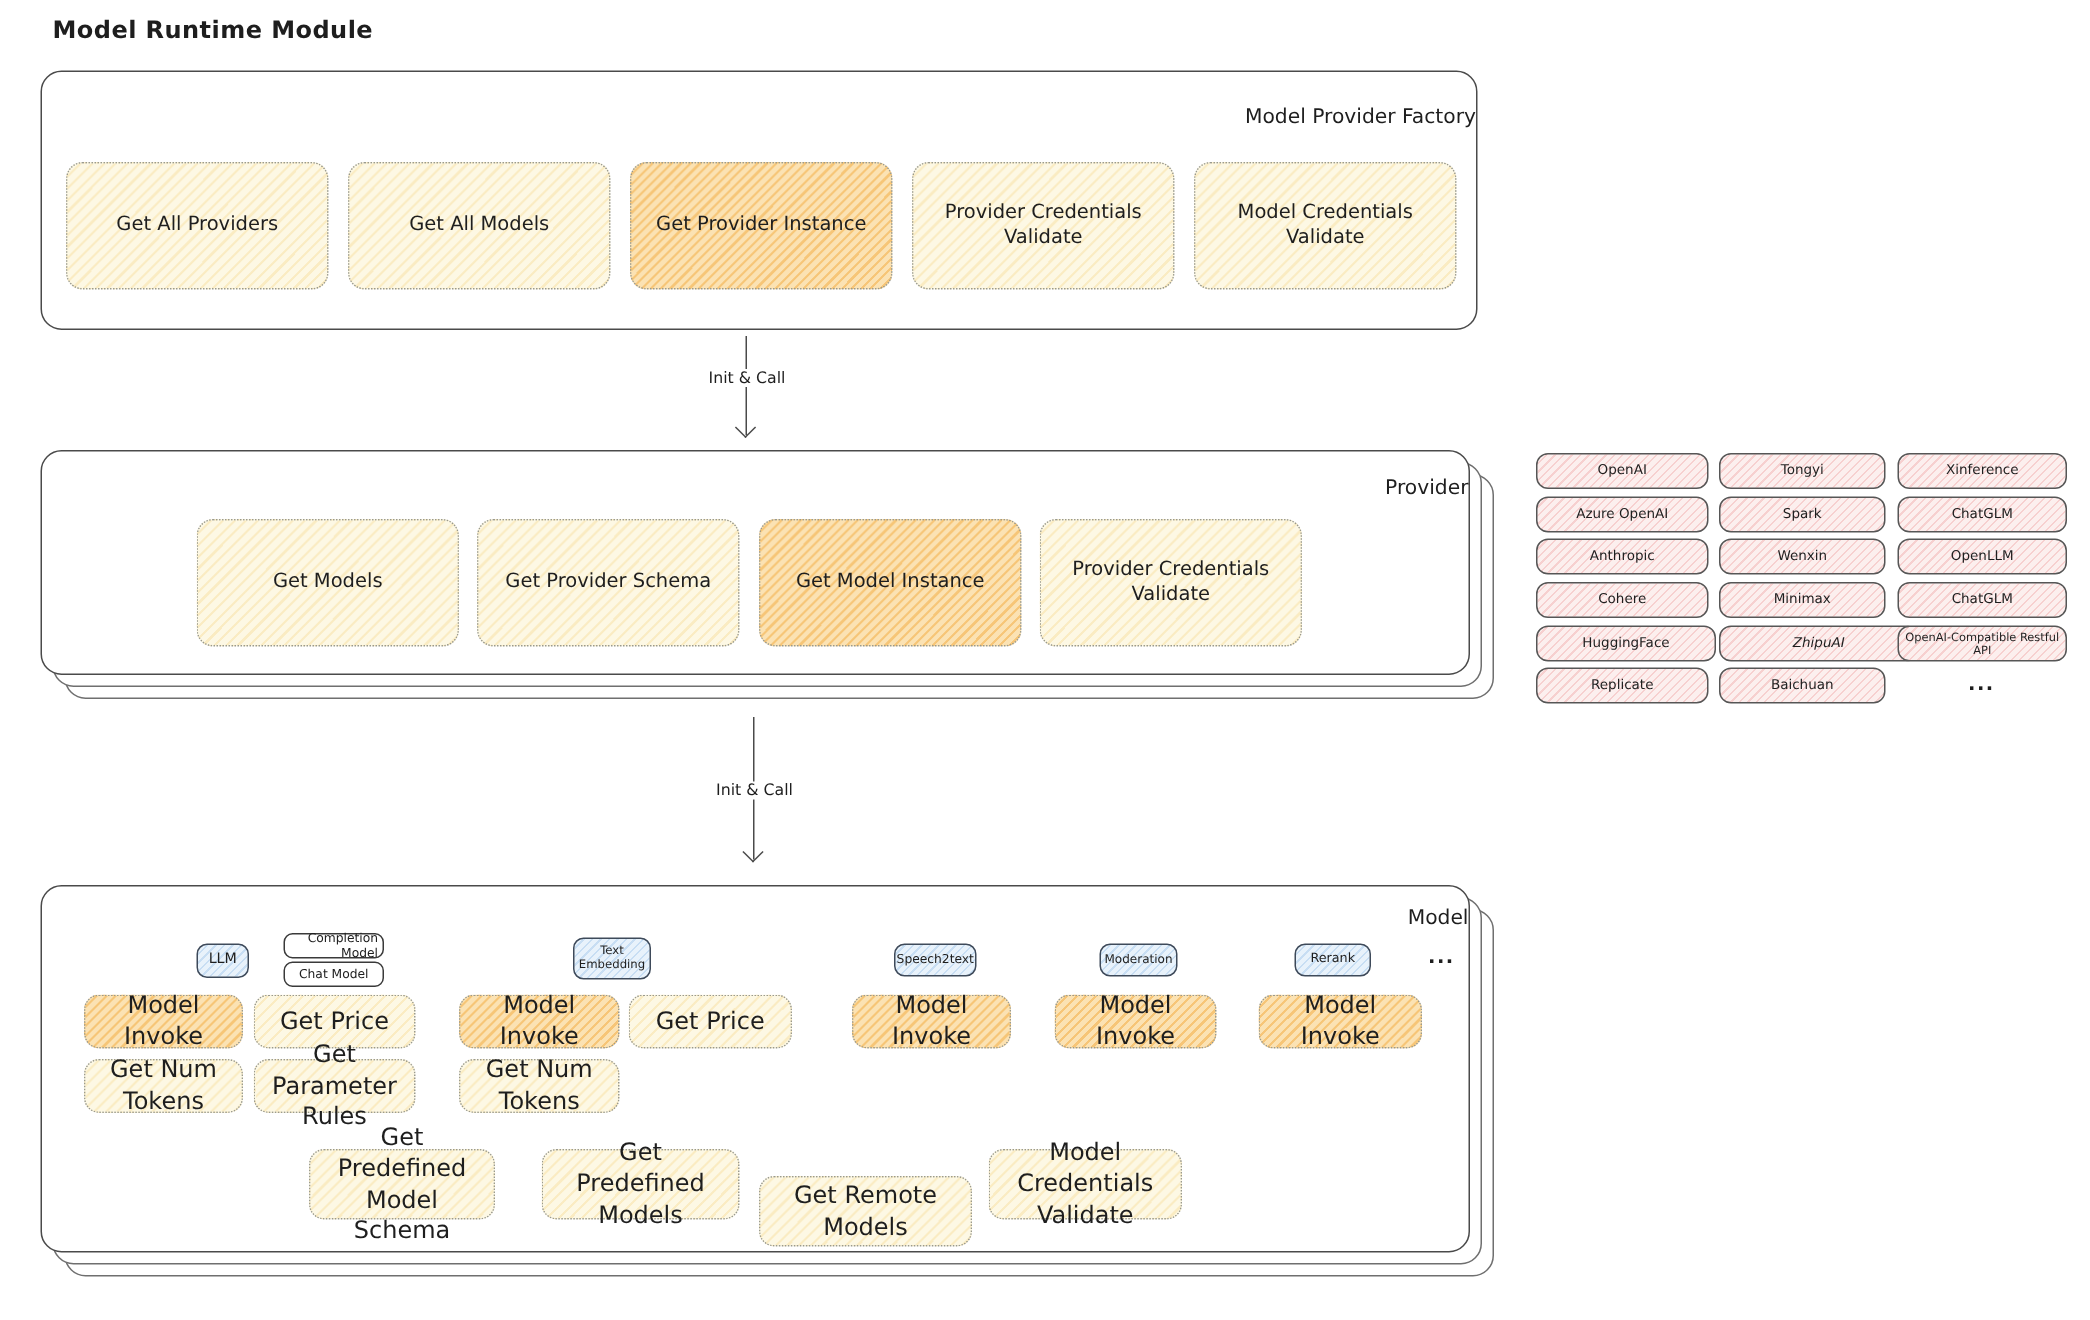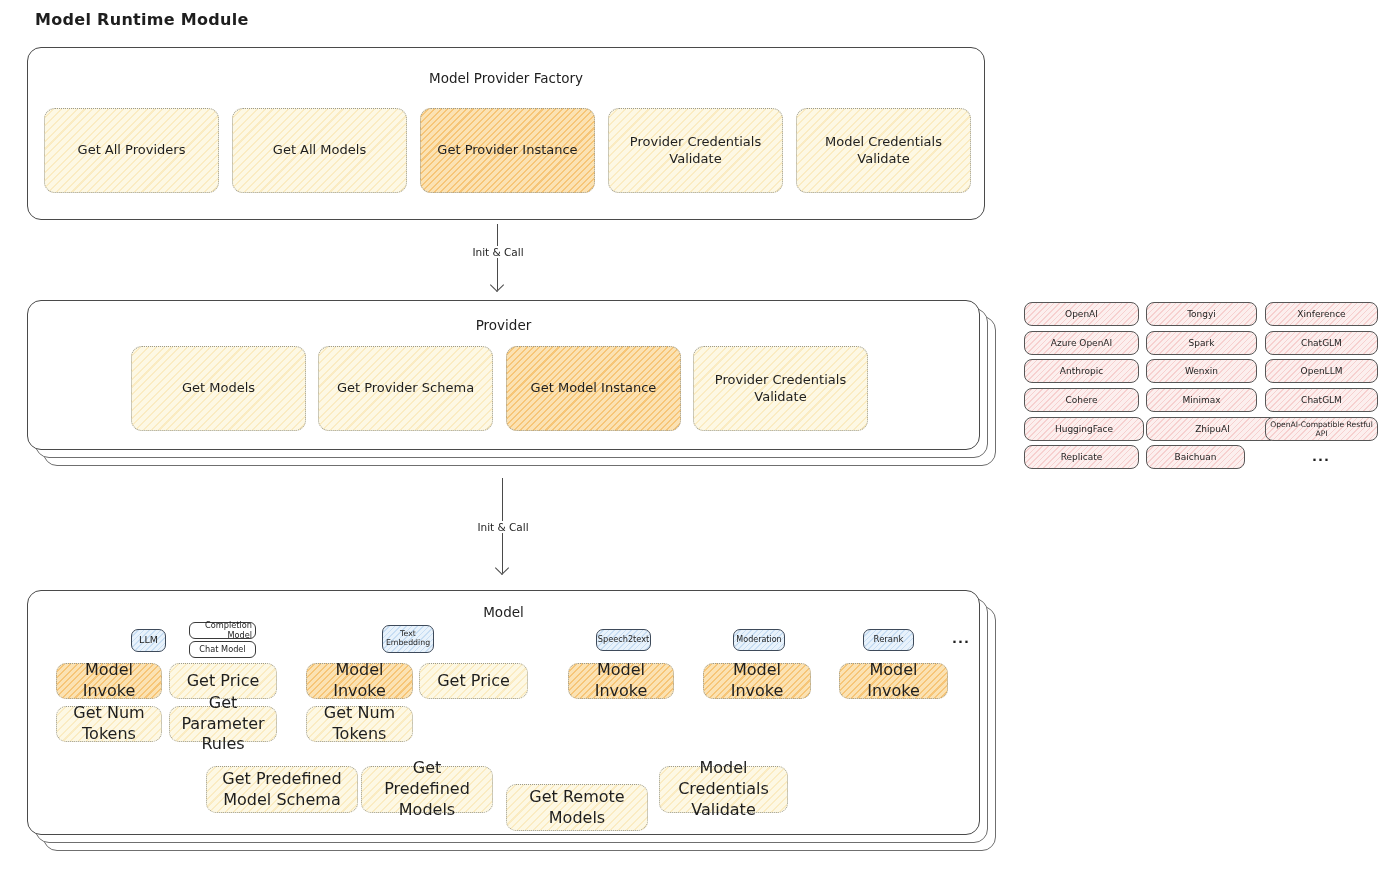--- a/index.html
+++ b/index.html
@@ -4,21 +4,21 @@
 <style>
   * { margin:0; padding:0; box-sizing:border-box; }
   html,body { background:#ffffff; }
   body { font-family:"DejaVu Sans", sans-serif; color:#1e1e1e; }
   .canvas { position:relative; width:1393px; height:880px; background:#fff; overflow:hidden; }
 
   .diagram-title { position:absolute; left:35px; top:10px; font-size:16px; font-weight:bold; letter-spacing:.3px; }
 
   .sheet { position:absolute; background:#fff; border:1.4px solid #4a4a4a; border-radius:14px; }
   .sheet.ghost { border-color:#6f6f6f; }
-  .box-title { position:absolute; left:0; right:0; text-align:center; font-size:13.5px; }
+  .box-title { position:absolute; left:0; right:0; text-align:right; font-size:13.5px; }
 
   .btn { position:absolute; display:flex; align-items:center; justify-content:center; text-align:center;
          border:1.6px dotted #9a9a8e; border-radius:11px; font-size:13px; line-height:1.3; padding:2px 8px;
          background-color:#fdf8e4;
          background-image:repeating-linear-gradient(135deg, rgba(242,198,92,0.25) 0px, rgba(242,198,92,0.25) 1.5px, transparent 1.5px, transparent 5.5px); }
   .btn.hl { background-color:#fbe2b3;
             background-image:repeating-linear-gradient(135deg, rgba(240,158,36,0.42) 0px, rgba(240,158,36,0.42) 1.5px, transparent 1.5px, transparent 4.5px); }
   .btn.sm { font-size:16px; border-radius:10px; }
 
   .pill { position:absolute; display:flex; align-items:center; justify-content:center; text-align:center;
@@ -73,22 +73,22 @@
   <div class="pill" style="left:1024px; top:331px; width:115px;">Azure OpenAI</div>
   <div class="pill" style="left:1024px; top:359px; width:115px;">Anthropic</div>
   <div class="pill" style="left:1024px; top:388px; width:115px;">Cohere</div>
   <div class="pill" style="left:1024px; top:417px; width:120px;">HuggingFace</div>
   <div class="pill" style="left:1024px; top:445px; width:115px;">Replicate</div>
 
   <div class="pill" style="left:1146px; top:302px; width:111px;">Tongyi</div>
   <div class="pill" style="left:1146px; top:331px; width:111px;">Spark</div>
   <div class="pill" style="left:1146px; top:359px; width:111px;">Wenxin</div>
   <div class="pill" style="left:1146px; top:388px; width:111px;">Minimax</div>
-  <div class="pill" style="left:1146px; top:417px; width:133px;">ZhipuAI</div>
-  <div class="pill" style="left:1146px; top:445px; width:99px;">Baichuan</div>
+  <div class="pill" style="left:1146px; top:417px; width:133px;font-style:italic;">ZhipuAI</div>
+  <div class="pill" style="left:1146px; top:445px; width:111px;">Baichuan</div>
 
   <div class="pill" style="left:1265px; top:302px; width:113px;">Xinference</div>
   <div class="pill" style="left:1265px; top:331px; width:113px;">ChatGLM</div>
   <div class="pill" style="left:1265px; top:359px; width:113px;">OpenLLM</div>
   <div class="pill" style="left:1265px; top:388px; width:113px;">ChatGLM</div>
   <div class="pill tiny" style="left:1265px; top:417px; width:113px;">OpenAI-Compatible Restful API</div>
   <div class="dots" style="left:1312px; top:449px;">...</div>
 
   <div class="arrow-line" style="left:502px; top:478px; height:95px;"></div>
   <div class="arrow-head" style="left:497px; top:563px;"></div>
@@ -113,19 +113,19 @@
     <div class="btn sm hl" style="left:278px; top:72px; width:107px; height:36px;">Model Invoke</div>
     <div class="btn sm" style="left:391px; top:72px; width:109px; height:36px;">Get Price</div>
     <div class="btn sm hl" style="left:540px; top:72px; width:106px; height:36px;">Model Invoke</div>
     <div class="btn sm hl" style="left:675px; top:72px; width:108px; height:36px;">Model Invoke</div>
     <div class="btn sm hl" style="left:811px; top:72px; width:109px; height:36px;">Model Invoke</div>
 
     <div class="btn sm" style="left:28px; top:115px; width:106px; height:36px;">Get Num Tokens</div>
     <div class="btn sm" style="left:141px; top:115px; width:108px; height:36px;">Get Parameter Rules</div>
     <div class="btn sm" style="left:278px; top:115px; width:107px; height:36px;">Get Num Tokens</div>
 
-    <div class="btn sm" style="left:178px; top:175px; width:152px; height:47px;">Get Predefined Model Schema</div>
+    <div class="btn sm" style="left:178px; top:175px; width:124px; height:47px;">Get Predefined Model Schema</div>
     <div class="btn sm" style="left:333px; top:175px; width:132px; height:47px;">Get Predefined Models</div>
     <div class="btn sm" style="left:478px; top:193px; width:142px; height:47px;">Get Remote Models</div>
     <div class="btn sm" style="left:631px; top:175px; width:129px; height:47px;">Model Credentials Validate</div>
   </div>
 
 </div>
 
 </body></html>

